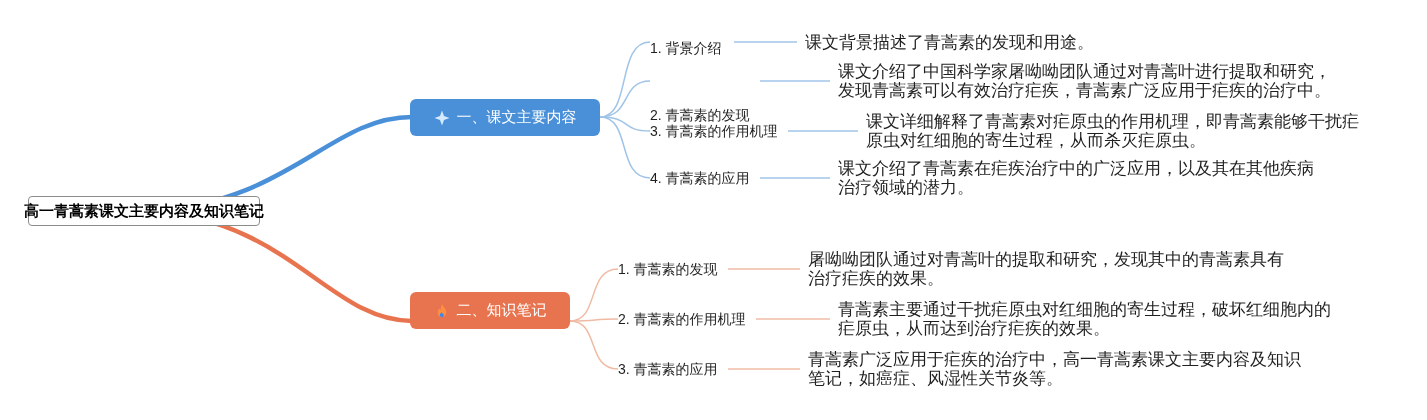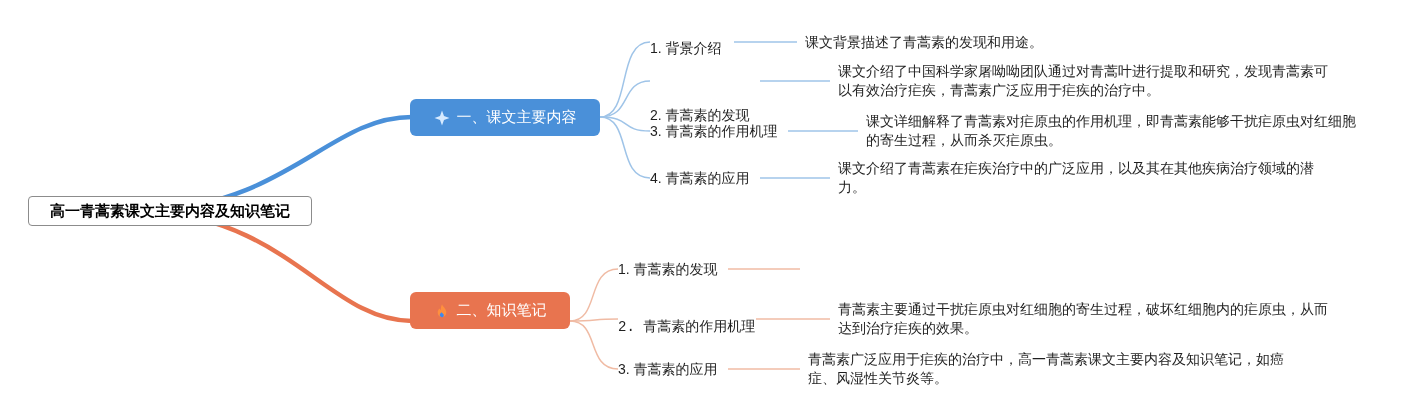--- a/index.html
+++ b/index.html
@@ -12,40 +12,40 @@
   .canvas { position:relative; width:1427px; height:420px; background:#ffffff; overflow:hidden; }
 
   .wires { position:absolute; left:0; top:0; width:1427px; height:420px; z-index:1; }
   .wires path { fill:none; }
   .wire-blue-main   { stroke:var(--blue);        stroke-width:4.5; stroke-linecap:round; }
   .wire-orange-main { stroke:var(--orange);      stroke-width:4.5; stroke-linecap:round; }
   .wire-blue        { stroke:var(--blueLight);   stroke-width:1.5; }
   .wire-orange      { stroke:var(--orangeLight); stroke-width:1.5; }
 
   .root-node {
-    position:absolute; left:28px; top:196px; width:284px; height:30px; z-index:2;
+    position:absolute; left:28px; top:196px; width:232px; height:30px; z-index:2;
     background:#fff; border:1.5px solid var(--rootBorder); border-radius:4px;
     display:flex; align-items:center; justify-content:center;
     font-size:15px; font-weight:bold; color:#000; white-space:nowrap;
   }
   .branch {
     position:absolute; height:37px; z-index:2; border-radius:6px;
     display:flex; align-items:center; justify-content:center; gap:7px;
     color:#fff; font-size:15px; font-weight:normal; white-space:nowrap; cursor:default;
   }
   .branch-blue   { left:410px; top:99px;  width:190px; background:var(--blue); }
   .branch-orange { left:410px; top:292px; width:160px; background:var(--orange); }
   .branch .icon { display:inline-flex; width:16px; height:16px; }
 
   .child-label {
     position:absolute; z-index:2; font-size:14px; line-height:19px;
     color:var(--text); white-space:nowrap;
   }
   .desc {
-    position:absolute; z-index:2; font-size:14px; line-height:19px; color:var(--text);
+    position:absolute; z-index:2; font-size:17px; line-height:19px; color:var(--text);
   }
 </style>
 </head>
 <body>
 
 <div class="canvas">
 
   <svg class="wires" viewBox="0 0 1427 420" xmlns="http://www.w3.org/2000/svg">
 
     <path class="wire-blue-main" d="M 150 211 C 290 203 330 117 412 117"></path>
@@ -97,19 +97,20 @@
   <div class="child-label" style="left:650px; top:72px;margin-top:34px;">2. 青蒿素的发现</div>
   <div class="child-label" style="left:650px; top:122px;">3. 青蒿素的作用机理</div>
   <div class="child-label" style="left:650px; top:169px;">4. 青蒿素的应用</div>
 
   <div class="desc" style="left:805px; top:33px;  width:480px;">课文背景描述了青蒿素的发现和用途。</div>
   <div class="desc" style="left:838px; top:62px;  width:500px;">课文介绍了中国科学家屠呦呦团队通过对青蒿叶进行提取和研究，发现青蒿素可以有效治疗疟疾，青蒿素广泛应用于疟疾的治疗中。</div>
   <div class="desc" style="left:866px; top:112px; width:500px;">课文详细解释了青蒿素对疟原虫的作用机理，即青蒿素能够干扰疟原虫对红细胞的寄生过程，从而杀灭疟原虫。</div>
   <div class="desc" style="left:838px; top:159px; width:486px;">课文介绍了青蒿素在疟疾治疗中的广泛应用，以及其在其他疾病治疗领域的潜力。</div>
 
   <div class="child-label" style="left:618px; top:260px;">1. 青蒿素的发现</div>
-  <div class="child-label" style="left:618px; top:318px;font-family:Liberation Mono, monospace;">2. 青蒿素的作用机理</div>
+  <div class="child-label" style="left:618px; top:310px;">2. 青蒿素的作用机理</div>
   <div class="child-label" style="left:618px; top:360px;">3. 青蒿素的应用</div>
 
+  <div class="desc" style="left:808px; top:250px; width:486px;">屠呦呦团队通过对青蒿叶的提取和研究，发现其中的青蒿素具有治疗疟疾的效果。</div>
   <div class="desc" style="left:838px; top:300px; width:500px;">青蒿素主要通过干扰疟原虫对红细胞的寄生过程，破坏红细胞内的疟原虫，从而达到治疗疟疾的效果。</div>
   <div class="desc" style="left:808px; top:350px; width:500px;">青蒿素广泛应用于疟疾的治疗中，高一青蒿素课文主要内容及知识笔记，如癌症、风湿性关节炎等。</div>
 
 </div>
 
 </body></html>

